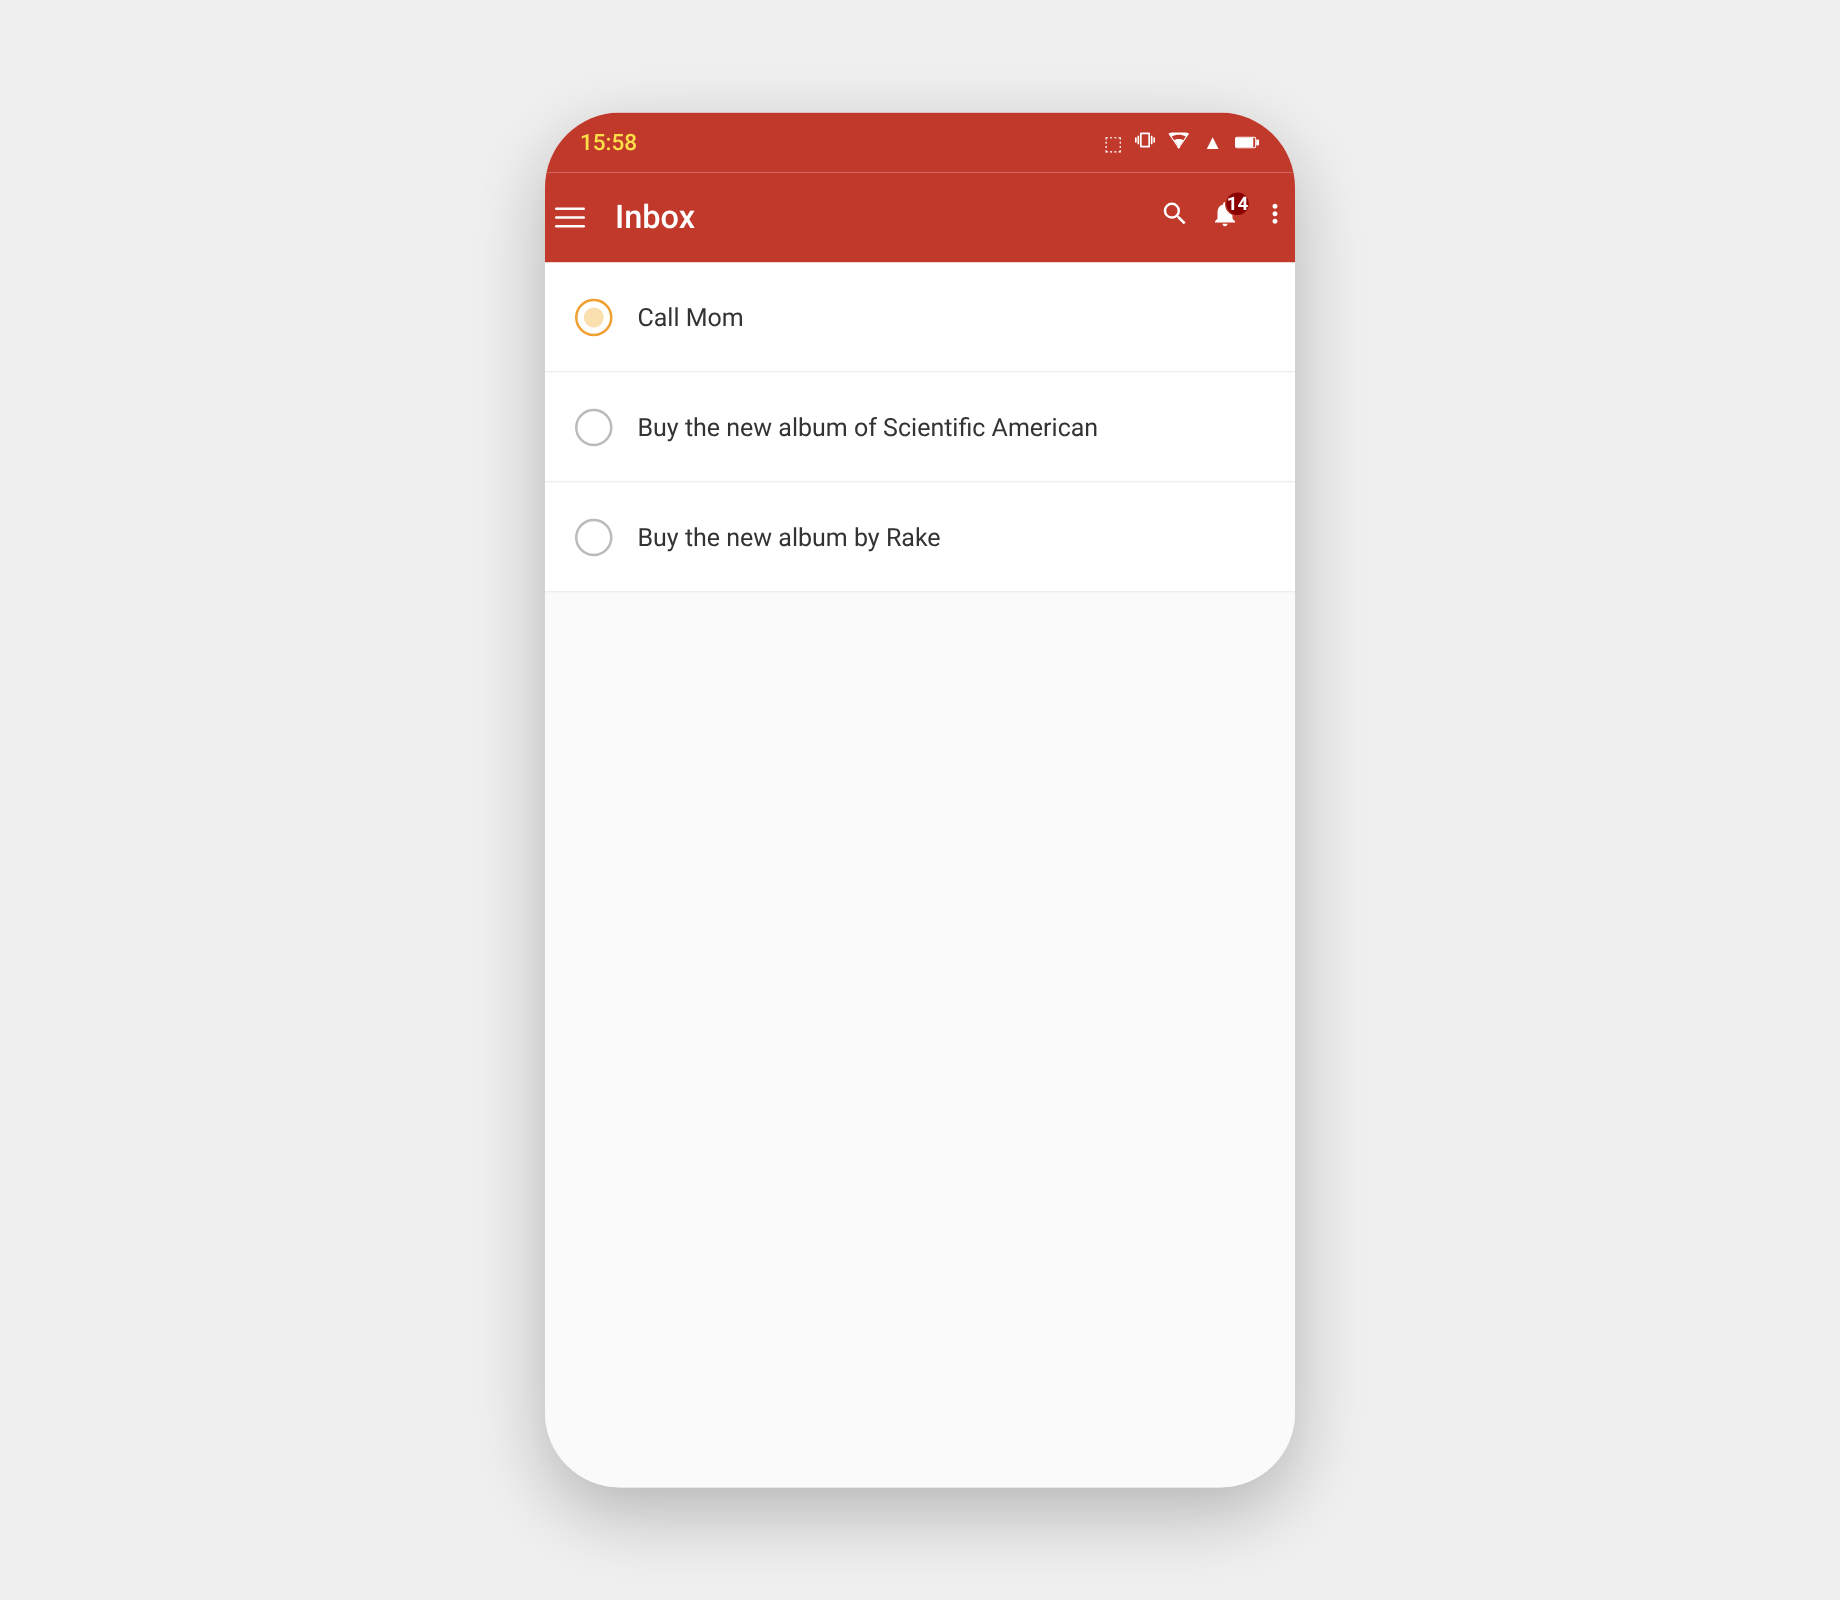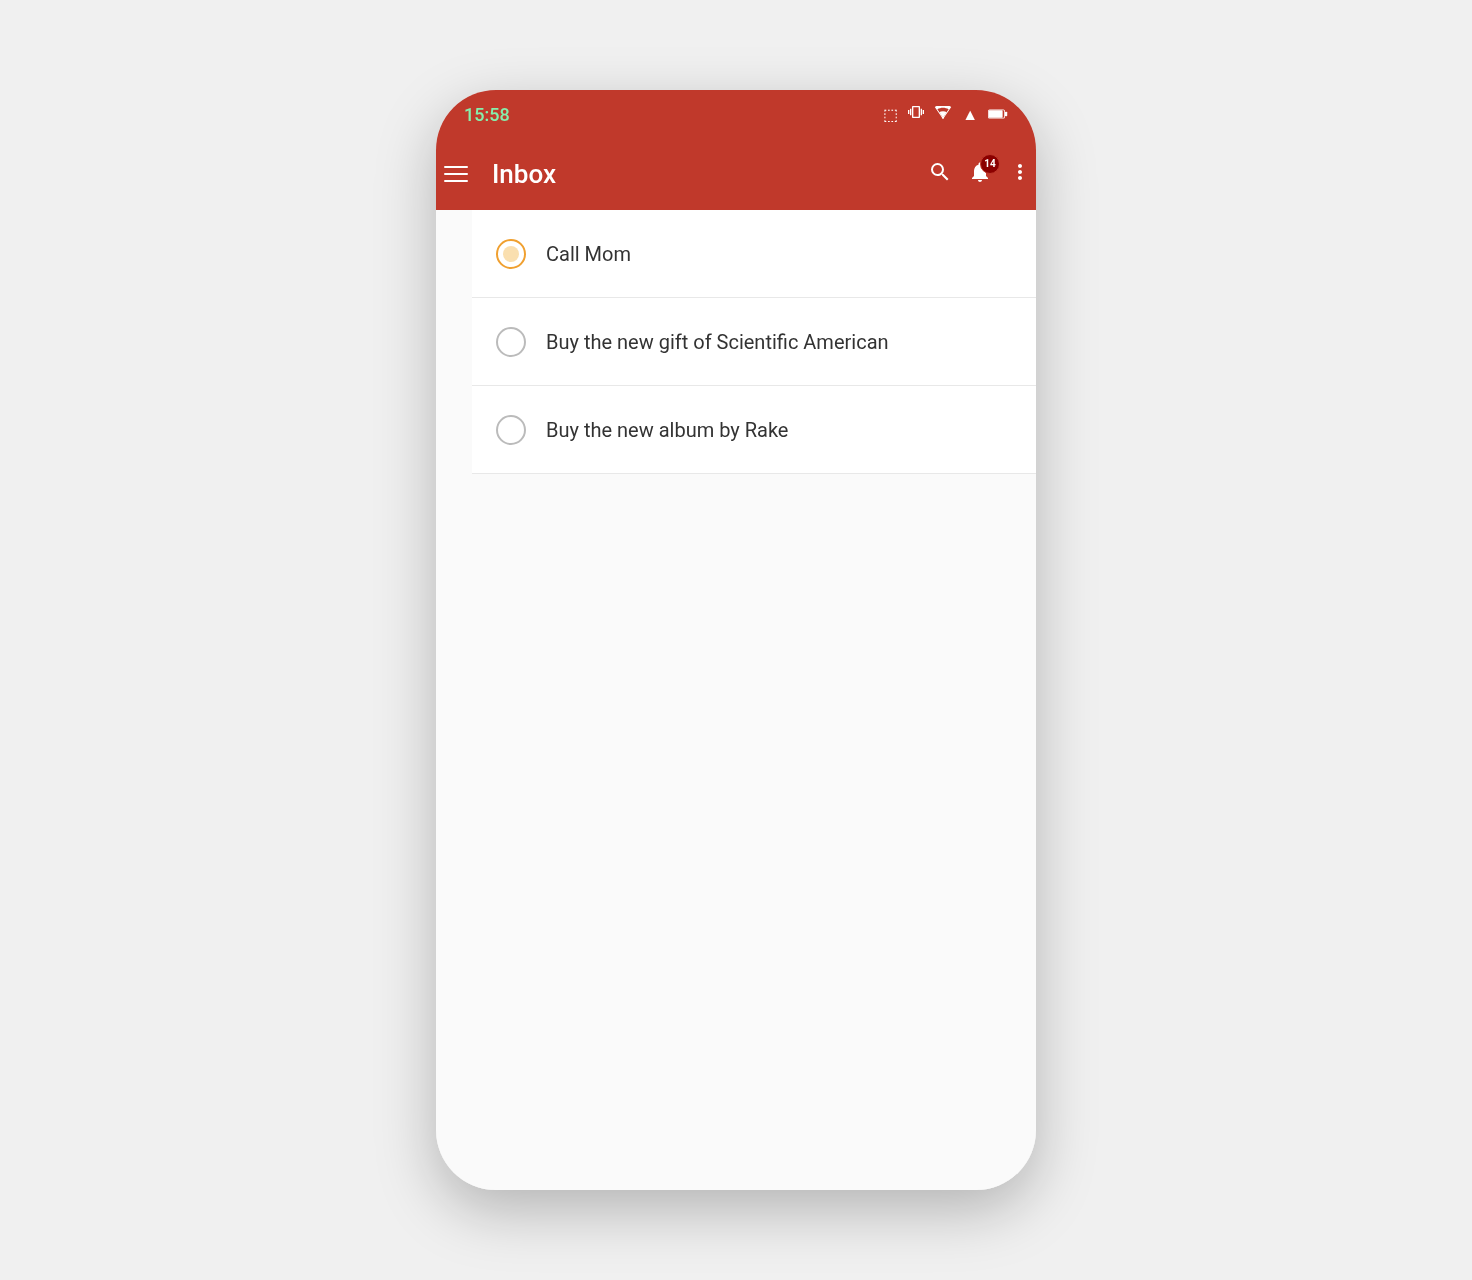--- a/index.html
+++ b/index.html
@@ -30,21 +30,21 @@
       background: #c0392b;
       height: 48px;
       display: flex;
       align-items: center;
       justify-content: space-between;
       padding: 0 28px;
       flex-shrink: 0;
     }
 
     .status-time {
-      color: #86efac;
+      color: #fde047;
       font-size: 18px;
       font-weight: 500;
     }
 
     .status-icons {
       display: flex;
       align-items: center;
       gap: 10px;
     }
 
@@ -113,21 +113,21 @@
 
     .notification-badge {
       position: absolute;
       top: -6px;
       right: -8px;
       background: #8B0000;
       color: white;
       border-radius: 50%;
       width: 20px;
       height: 20px;
-      font-size: 10px;
+      font-size: 15px;
       display: flex;
       align-items: center;
       justify-content: center;
       font-weight: bold;
       border: 1px solid #c0392b;
     }
 
     .more-icon {
       color: white;
       font-size: 22px;
@@ -144,21 +144,20 @@
 
     .task-item {
       display: flex;
       align-items: center;
       padding: 0 24px;
       height: 88px;
       border-bottom: 1px solid #e8e8e8;
       background: white;
       cursor: pointer;
       gap: 20px;
-      margin-left: 36px;
     }
 
     .task-item:last-child {
       border-bottom: 1px solid #e8e8e8;
     }
 
     .task-checkbox {
       width: 30px;
       height: 30px;
       border-radius: 50%;
@@ -284,21 +283,21 @@
 
   <div class="task-list">
 
     <div class="task-item">
       <div class="task-checkbox orange"></div>
       <span class="task-label">Call Mom</span>
     </div>
 
     <div class="task-item">
       <div class="task-checkbox gray"></div>
-      <span class="task-label">Buy the new gift of Scientific American</span>
+      <span class="task-label">Buy the new album of Scientific American</span>
     </div>
 
 
     <div class="task-item">
       <div class="task-checkbox gray"></div>
       <span class="task-label">Buy the new album by Rake</span>
     </div>
 
 
     <div class="empty-area"></div>

